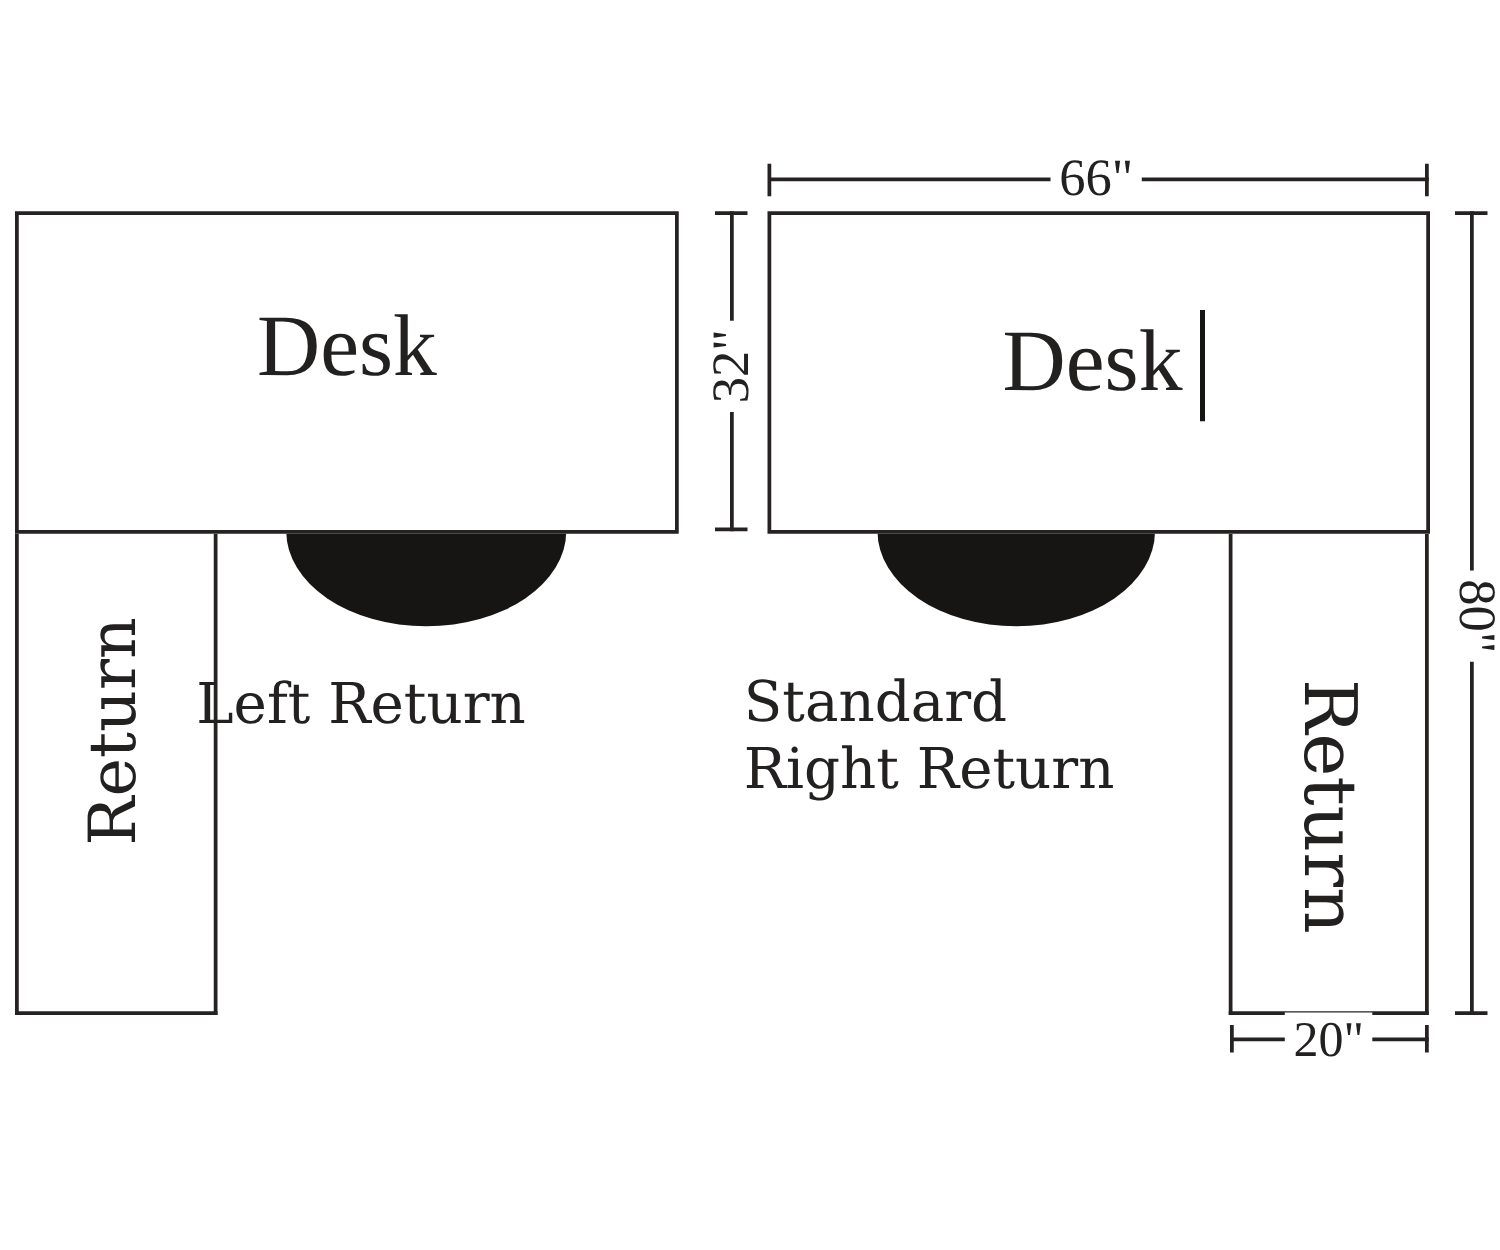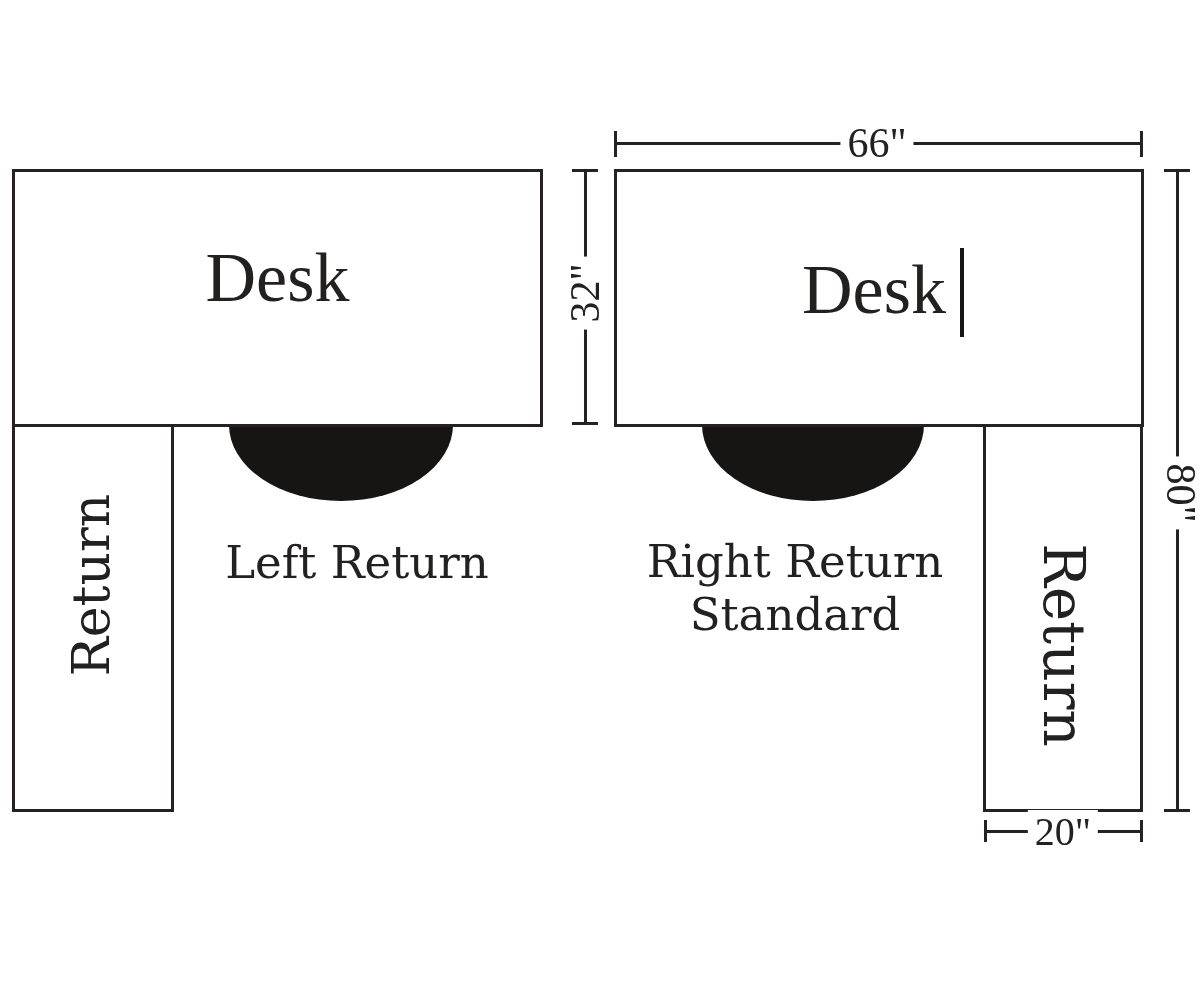--- a/index.html
+++ b/index.html
@@ -9,21 +9,21 @@
   }
   .box{position:absolute;background:#ffffff;border:3px solid #262222;box-sizing:border-box;z-index:2;}
   .box.return{border-top:none;z-index:1;}
   .chair{position:absolute;background:#171414;z-index:1;}
   .desk-label{
     position:absolute;z-index:3;text-align:center;
     font-size:70px;line-height:90px;letter-spacing:0px;
   }
   .caret{position:absolute;width:4px;height:89px;background:#171414;z-index:3;}
   .caption{
-    position:absolute;z-index:3;text-align:center;
+    position:absolute;z-index:3;
     font-family:"DejaVu Serif","Liberation Serif",serif;
     font-size:45px;line-height:53px;
   }
   .vlabel{
     position:absolute;z-index:3;white-space:nowrap;
     font-family:"DejaVu Serif","Liberation Serif",serif;
     font-size:52px;line-height:56px;
   }
   .vlabel.ccw{transform:translate(-50%,-50%) rotate(-90deg);}
   .vlabel.cw{transform:translate(-50%,-50%) rotate(90deg);}
@@ -60,22 +60,22 @@
     <div class="chair" style="left:702px;top:425px;width:222px;height:76px;border-radius:0 0 111px 111px / 0 0 76px 76px;"></div>
 
     <div class="box" style="left:614px;top:169px;width:530px;height:258px;"></div>
     <div class="desk-label" style="left:614px;top:245px;width:520px;">Desk</div>
     <div class="caret" style="left:960px;top:248px;"></div>
 
     <div class="box return" style="left:983px;top:427px;width:160px;height:385px;"></div>
     <div class="vlabel cw" style="left:1064px;top:645px;font-size:58px;">Return</div>
 
     <div class="caption" style="left:595px;top:535px;width:400px;">
+      <div>Standard</div>
       <div>Right Return</div>
-      <div>Standard</div>
     </div>
 
     <div>
       <div class="dim-line" style="left:615px;top:142px;width:528px;height:3px;"></div>
       <div class="dim-tick" style="left:614px;top:131px;width:3px;height:26px;"></div>
       <div class="dim-tick" style="left:1140px;top:131px;width:3px;height:26px;"></div>
       <div class="dim-label" style="left:877px;top:143px;">66"</div>
     </div>
 
     <div>

